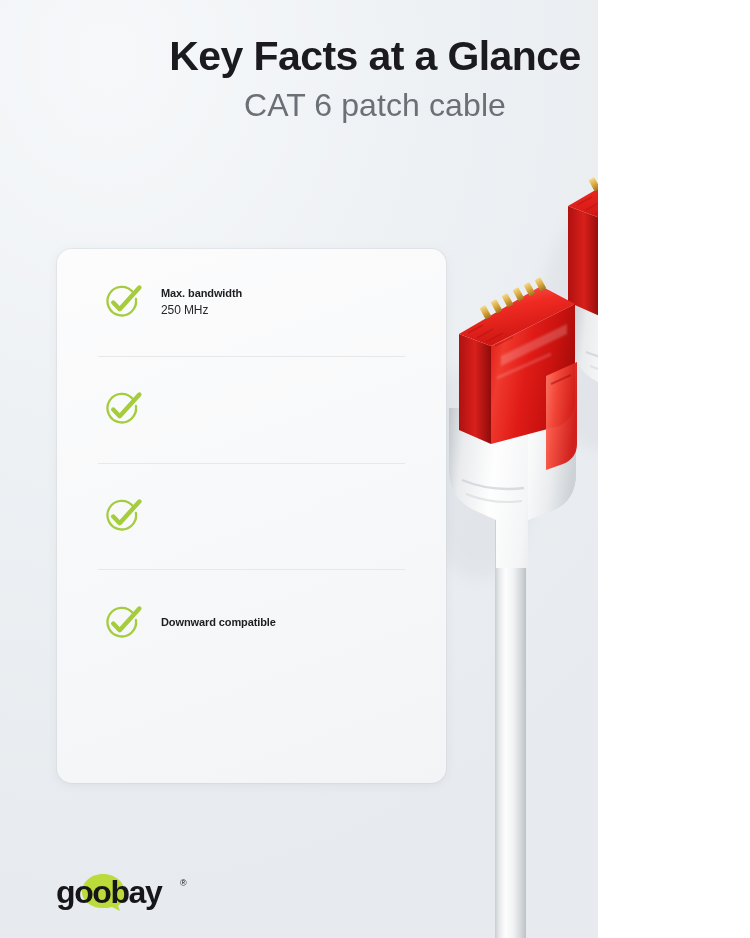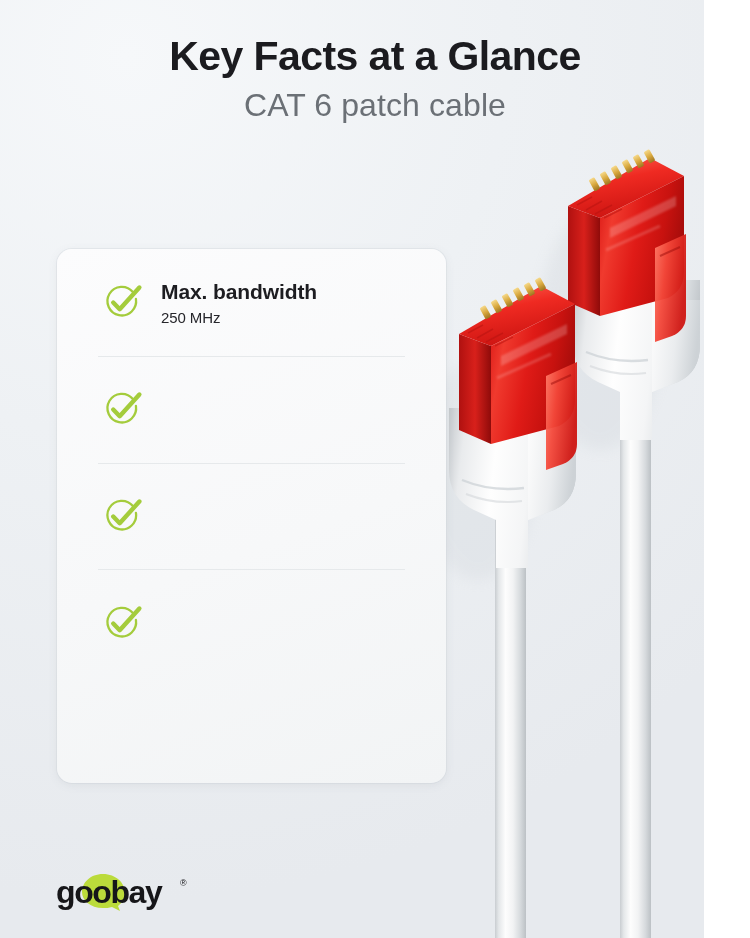--- a/index.html
+++ b/index.html
@@ -5,21 +5,21 @@
   * { margin:0; padding:0; box-sizing:border-box; }
 
   html, body {
     width:750px; height:938px;
     font-family:"Liberation Sans", sans-serif;
     overflow:hidden;
   }
 
   #stage {
     position:relative;
-    width:704px; height:938px;
+    width:598px; height:938px;
     background:
       radial-gradient(120% 90% at 18% 6%, #f6f8fa 0%, #eef1f4 45%, #e7eaee 100%);
     overflow:hidden;
   }
 
   
   .header { position:absolute; top:34px; left:0; width:750px; text-align:center; }
   .title {
     font-size:41px; font-weight:bold; color:#1b1b1f;
     letter-spacing:-0.6px; line-height:1.12;
@@ -53,25 +53,25 @@
     content:""; position:absolute; top:0; left:41px;
     width:307px; height:1px;
     background:#e6e9eb;
   }
 
   .check-icon { flex:0 0 auto; width:42px; height:42px; margin-right:18px; }
   .check-icon svg { display:block; width:42px; height:42px; overflow:visible; }
 
   .fact-text { display:flex; flex-direction:column; justify-content:center; }
   .fact-title {
-    font-size:21px; font-weight:bold; color:#1d1d21;
+    font-size:11px; font-weight:bold; color:#1d1d21;
     letter-spacing:-0.1px; line-height:1.42;
   }
   .fact-value {
-    font-size:15px; font-weight:normal; color:#26262b;
+    font-size:12px; font-weight:normal; color:#26262b;
     letter-spacing:-0.1px; line-height:1.42;
   }
 
   
   .logo { position:absolute; left:56px; top:872px; width:140px; height:40px; }
   .logo svg { display:block; overflow:visible; }
 </style>
 </head>
 <body>
 
@@ -272,20 +272,21 @@
       <div class="fact">
         <span class="check-icon">
           <svg viewBox="0 0 44 44">
               <g fill="none" stroke="#A4CC3C" stroke-linecap="round">
             <path d="M33.4 11.6a15 15 0 1 0 3.2 7.2" stroke-width="2.4"></path>
             <path d="M12.8 22.6 L19.6 29.6 L40.2 6.8" stroke-width="4.6" stroke-linejoin="round"></path>
           </g>
             </svg>
         </span>
         <span class="fact-text">
+          <span class="fact-title">Downward compatible</span>
         </span>
       </div>
 
     </div>
   </div>
 
   <div class="logo">
     <svg width="140" height="40" viewBox="0 0 140 40">
 
       <path d="M47 2 C60 2 69 11 69 21 C69 27 66 31 62 34 L64 39 L56 35

